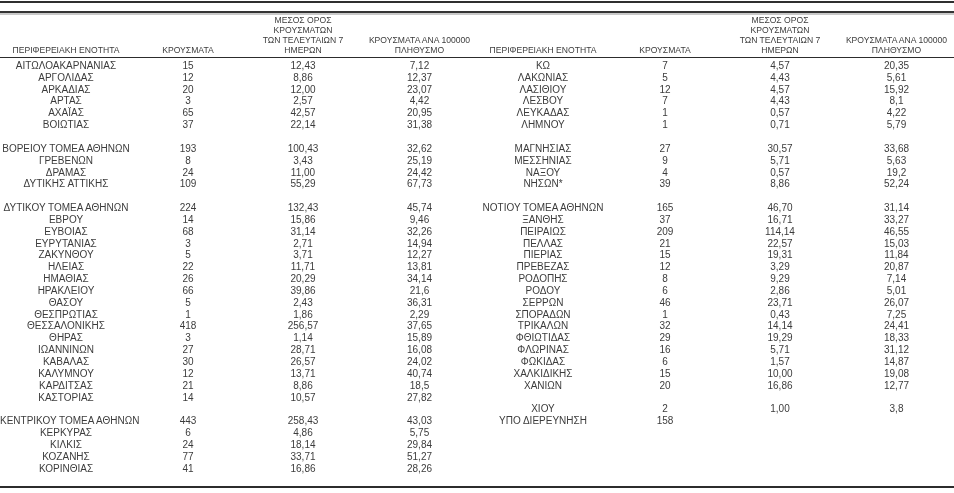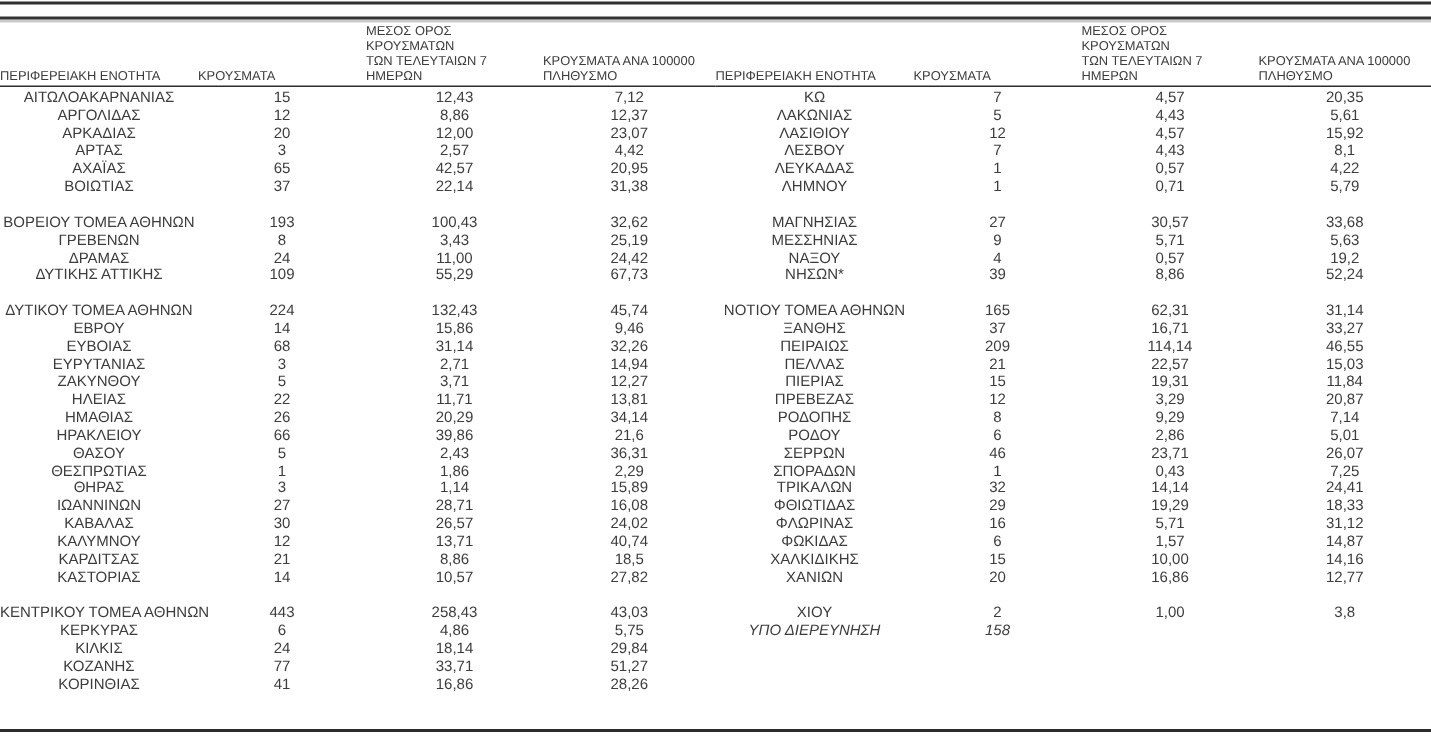--- a/index.html
+++ b/index.html
@@ -21,32 +21,32 @@
     border-bottom: 2.5px solid #2c2c2c;
     min-height: 473px;
   }
   .half { width: 477px; display: flex; flex-direction: column; }
 
   .thead {
     display: flex; align-items: flex-end;
     height: 43px; border-bottom: 1.5px solid #2c2c2c;
     font-size: 8.6px; line-height: 10px; color: #3c3c3c;
   }
-  .hcell { white-space: pre-line; padding-bottom: 2px; }
+  .hcell { text-align: center; white-space: pre-line; padding-bottom: 2px; }
 
   .c1 { width: 132px; }
   .c2 { width: 112px; }
   .c3 { width: 118px; }
   .c4 { width: 115px; }
 
   .tbody { padding-top: 1.5px; font-size: 10px; }
   .row  { display: flex; height: 11.85px; align-items: center; }
   .cell { text-align: center; white-space: nowrap; }
   .gap  { height: 11.85px; }
-  .row.italic { font-style: italic; }
+  .row.italic { }
 </style>
 </head>
 <body>
 
 <div class="page">
   <div class="rule-top"></div>
   <div class="rule-header"></div>
 
   <div class="tables">
 
@@ -177,20 +177,26 @@
             <div class="cell c3">2,43</div>
             <div class="cell c4">36,31</div>
           </div>
           <div class="row">
             <div class="cell c1">ΘΕΣΠΡΩΤΙΑΣ</div>
             <div class="cell c2">1</div>
             <div class="cell c3">1,86</div>
             <div class="cell c4">2,29</div>
           </div>
           <div class="row">
+            <div class="cell c1">ΘΕΣΣΑΛΟΝΙΚΗΣ</div>
+            <div class="cell c2">418</div>
+            <div class="cell c3">256,57</div>
+            <div class="cell c4">37,65</div>
+          </div>
+          <div class="row">
             <div class="cell c1">ΘΗΡΑΣ</div>
             <div class="cell c2">3</div>
             <div class="cell c3">1,14</div>
             <div class="cell c4">15,89</div>
           </div>
           <div class="row">
             <div class="cell c1">ΙΩΑΝΝΙΝΩΝ</div>
             <div class="cell c2">27</div>
             <div class="cell c3">28,71</div>
             <div class="cell c4">16,08</div>
@@ -322,21 +328,21 @@
           <div class="row">
             <div class="cell c1">ΝΗΣΩΝ*</div>
             <div class="cell c2">39</div>
             <div class="cell c3">8,86</div>
             <div class="cell c4">52,24</div>
           </div>
           <div class="gap"></div>
           <div class="row">
             <div class="cell c1">ΝΟΤΙΟΥ ΤΟΜΕΑ ΑΘΗΝΩΝ</div>
             <div class="cell c2">165</div>
-            <div class="cell c3">62,31</div>
+            <div class="cell c3">46,70</div>
             <div class="cell c4">31,14</div>
           </div>
           <div class="row">
             <div class="cell c1">ΞΑΝΘΗΣ</div>
             <div class="cell c2">37</div>
             <div class="cell c3">16,71</div>
             <div class="cell c4">33,27</div>
           </div>
           <div class="row">
             <div class="cell c1">ΠΕΙΡΑΙΩΣ</div>
@@ -407,21 +413,21 @@
           <div class="row">
             <div class="cell c1">ΦΩΚΙΔΑΣ</div>
             <div class="cell c2">6</div>
             <div class="cell c3">1,57</div>
             <div class="cell c4">14,87</div>
           </div>
           <div class="row">
             <div class="cell c1">ΧΑΛΚΙΔΙΚΗΣ</div>
             <div class="cell c2">15</div>
             <div class="cell c3">10,00</div>
-            <div class="cell c4">14,16</div>
+            <div class="cell c4">19,08</div>
           </div>
           <div class="row">
             <div class="cell c1">ΧΑΝΙΩΝ</div>
             <div class="cell c2">20</div>
             <div class="cell c3">16,86</div>
             <div class="cell c4">12,77</div>
           </div>
           <div class="gap"></div>
           <div class="row">
             <div class="cell c1">ΧΙΟΥ</div>

